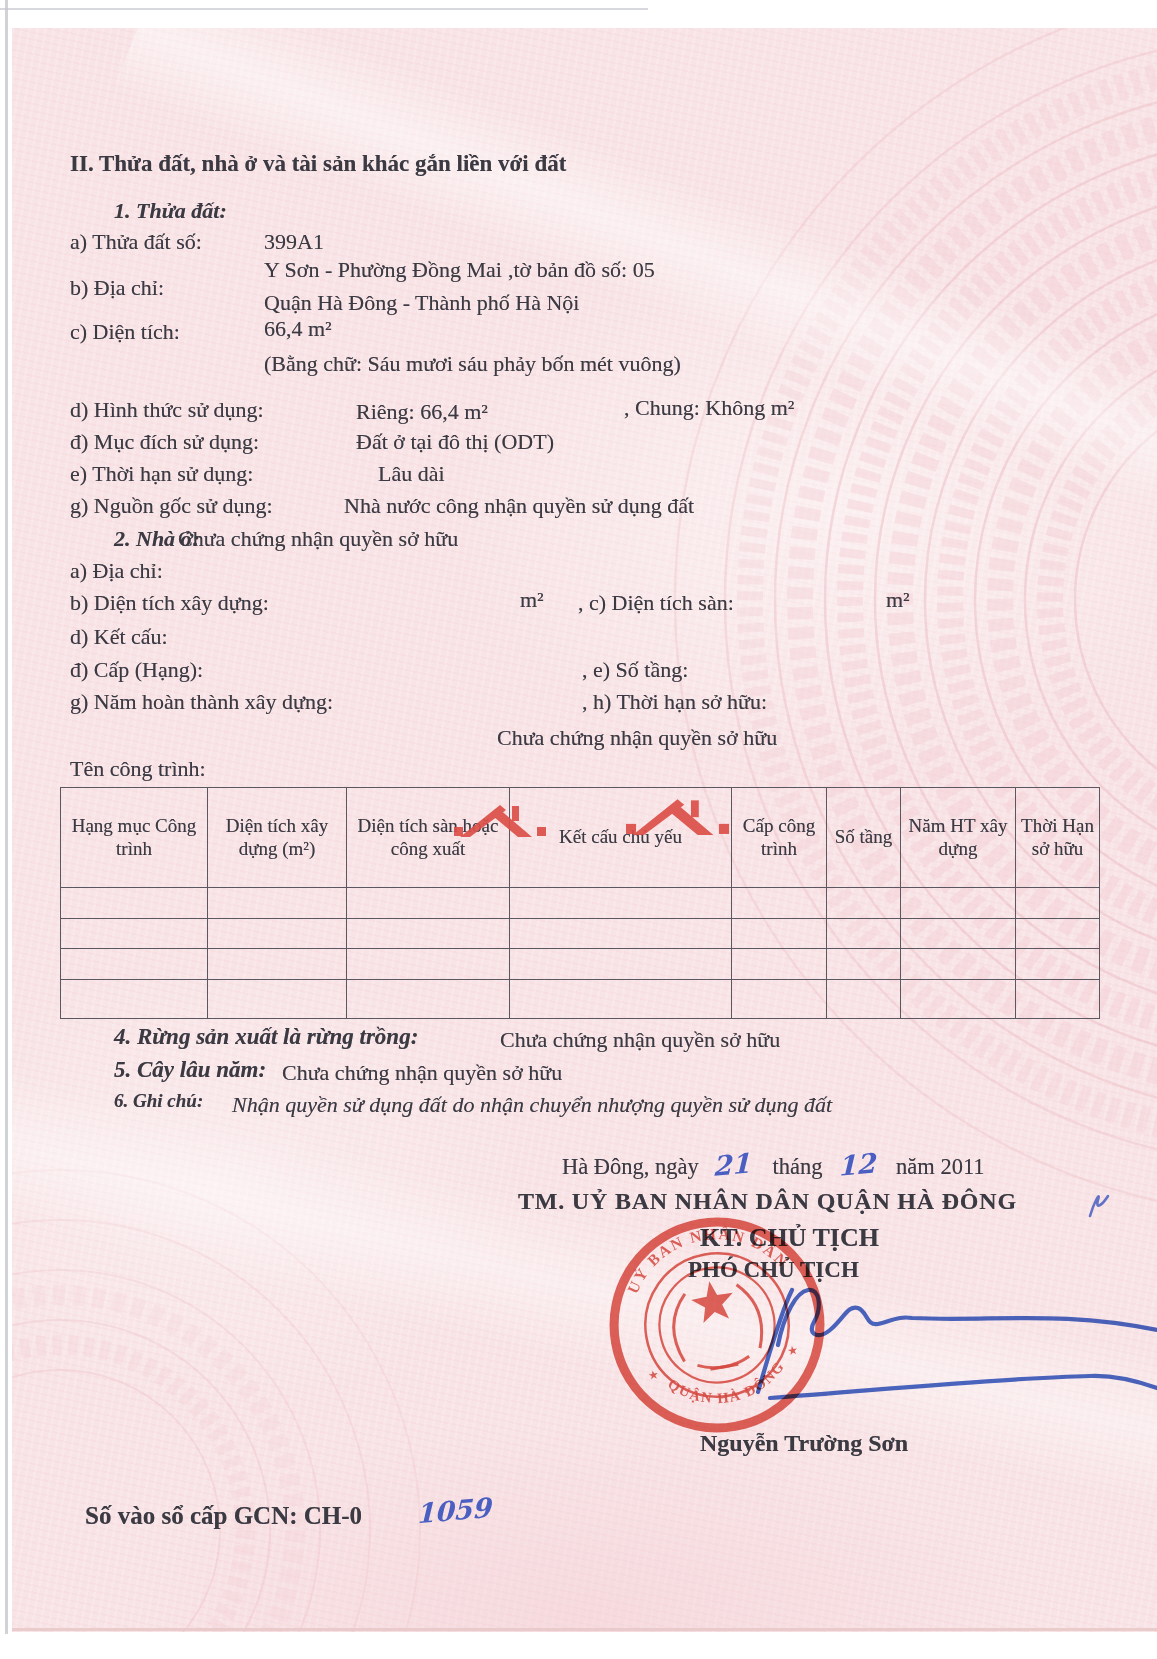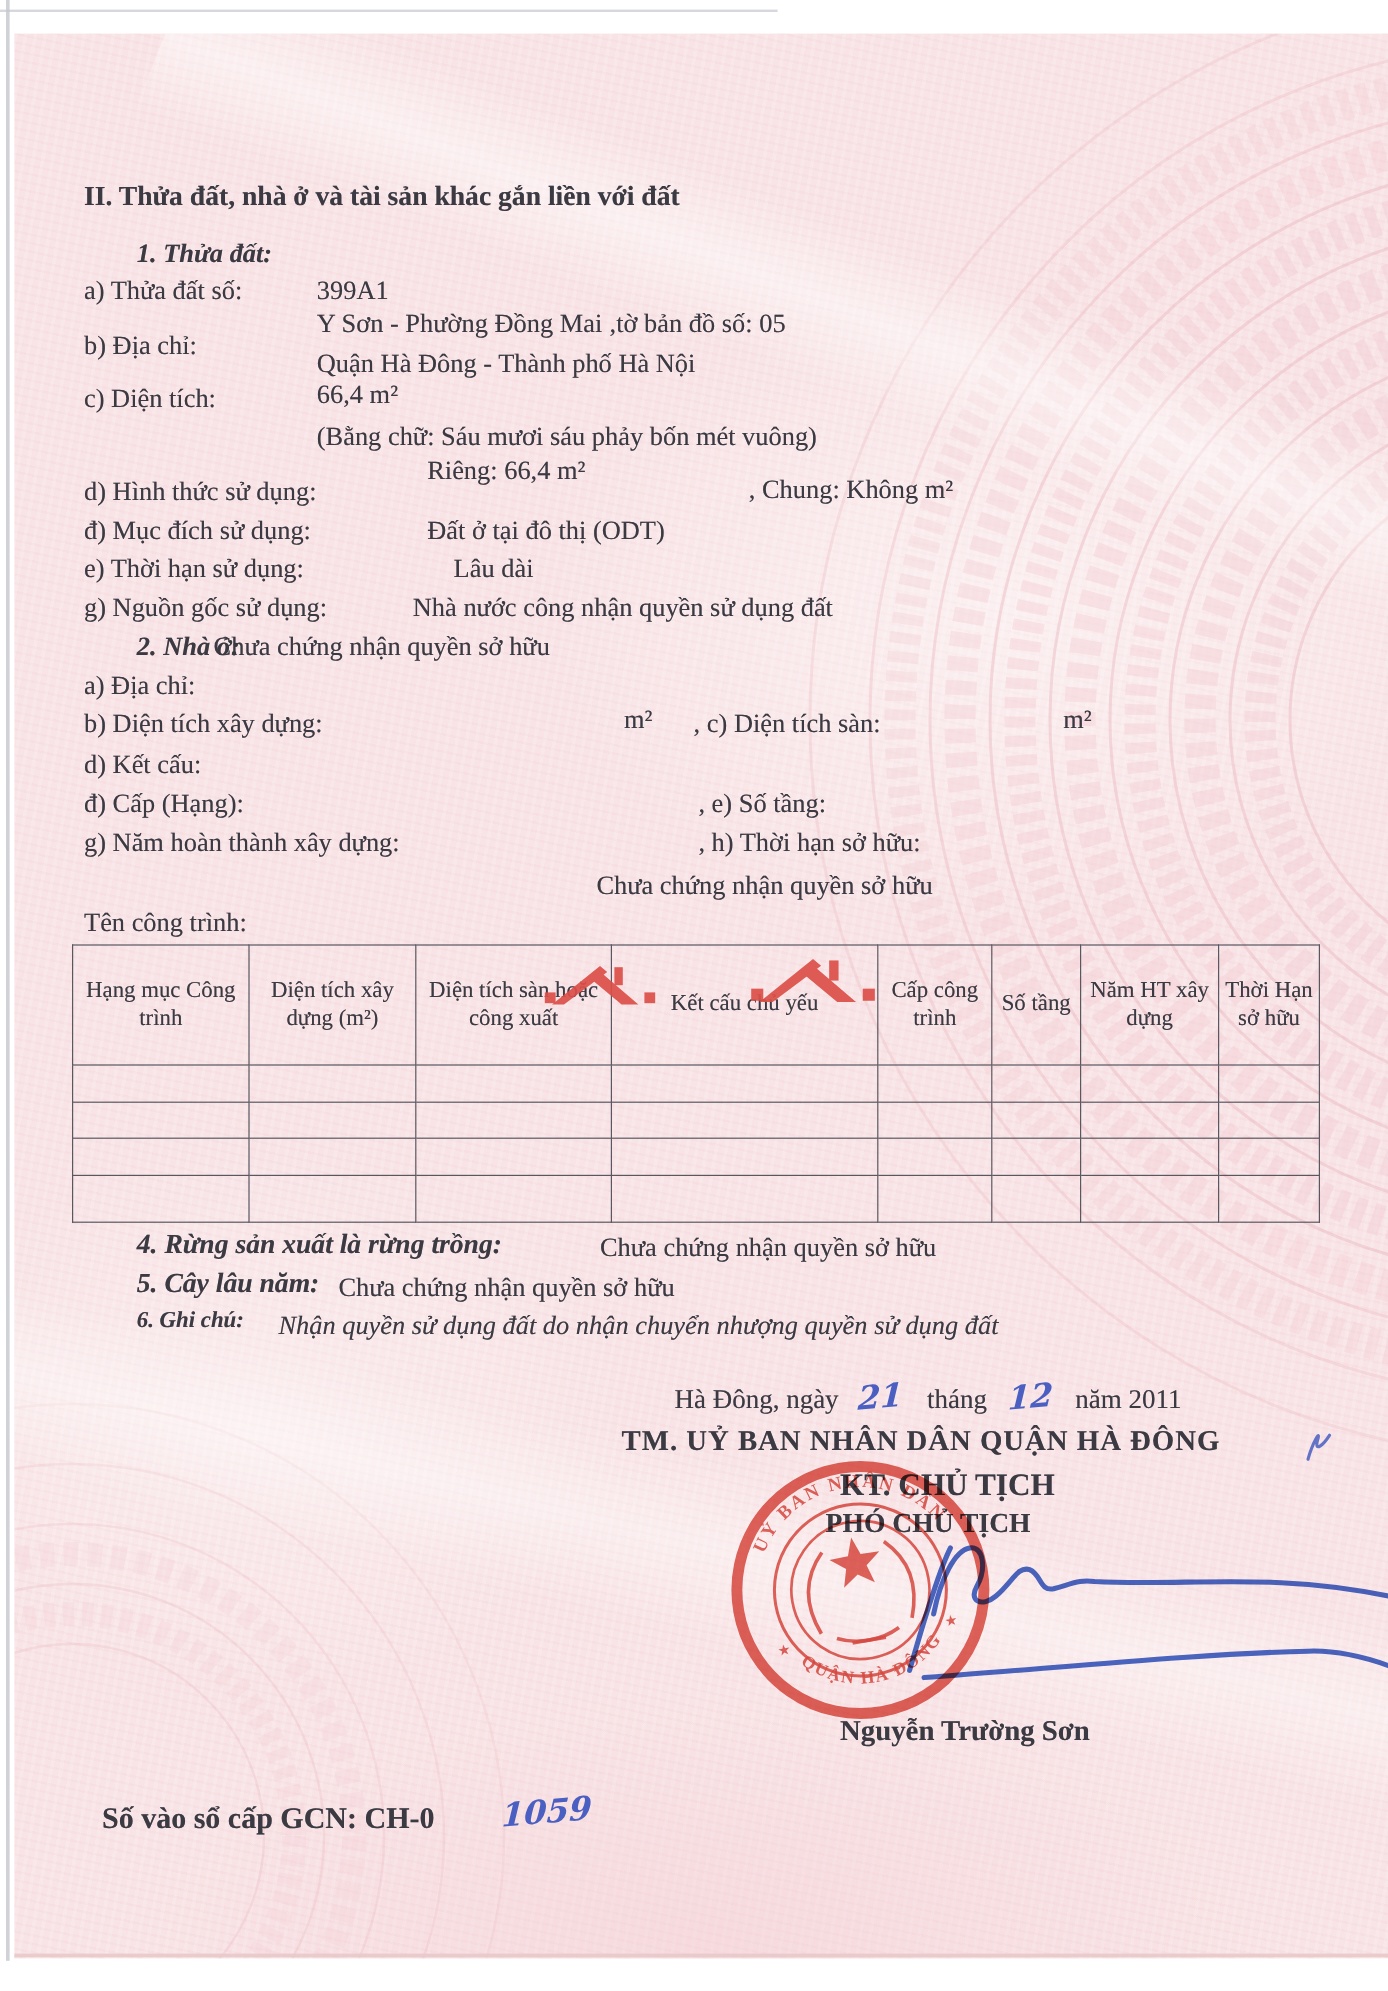--- a/index.html
+++ b/index.html
@@ -105,21 +105,21 @@
 
     <div class="t" style="left:264px;top:256px;">Y Sơn - Phường Đồng Mai</div>
     <div class="t" style="left:70px;top:274px;">b) Địa chỉ:</div>
     <div class="t" style="left:264px;top:289px;">Quận Hà Đông - Thành phố Hà Nội</div>
 
     <div class="t" style="left:70px;top:318px;">c) Diện tích:</div>
     <div class="t" style="left:264px;top:315px;">66,4 m²</div>
     <div class="t" style="left:264px;top:350px;">(Bằng chữ: Sáu mươi sáu phảy bốn mét vuông)</div>
 
     <div class="t" style="left:70px;top:396px;">d) Hình thức sử dụng:</div>
-    <div class="t" style="left:356px;top:378px;text-align:center;">Riêng: 66,4 m²</div>
+    <div class="t" style="left:356px;top:398px;text-align:center;">Riêng: 66,4 m²</div>
     <div class="t" style="left:624px;top:394px;text-align:center;">, Chung: Không m²</div>
 
     <div class="t" style="left:70px;top:428px;">đ) Mục đích sử dụng:</div>
     <div class="t" style="left:356px;top:428px;">Đất ở tại đô thị (ODT)</div>
 
     <div class="t" style="left:70px;top:460px;">e) Thời hạn sử dụng:</div>
     <div class="t" style="left:356px;top:460px;margin-left:22px;">Lâu dài</div>
 
     <div class="t" style="left:70px;top:492px;">g) Nguồn gốc sử dụng:</div>
     <div class="t" style="left:344px;top:492px;">Nhà nước công nhận quyền sử dụng đất</div>

